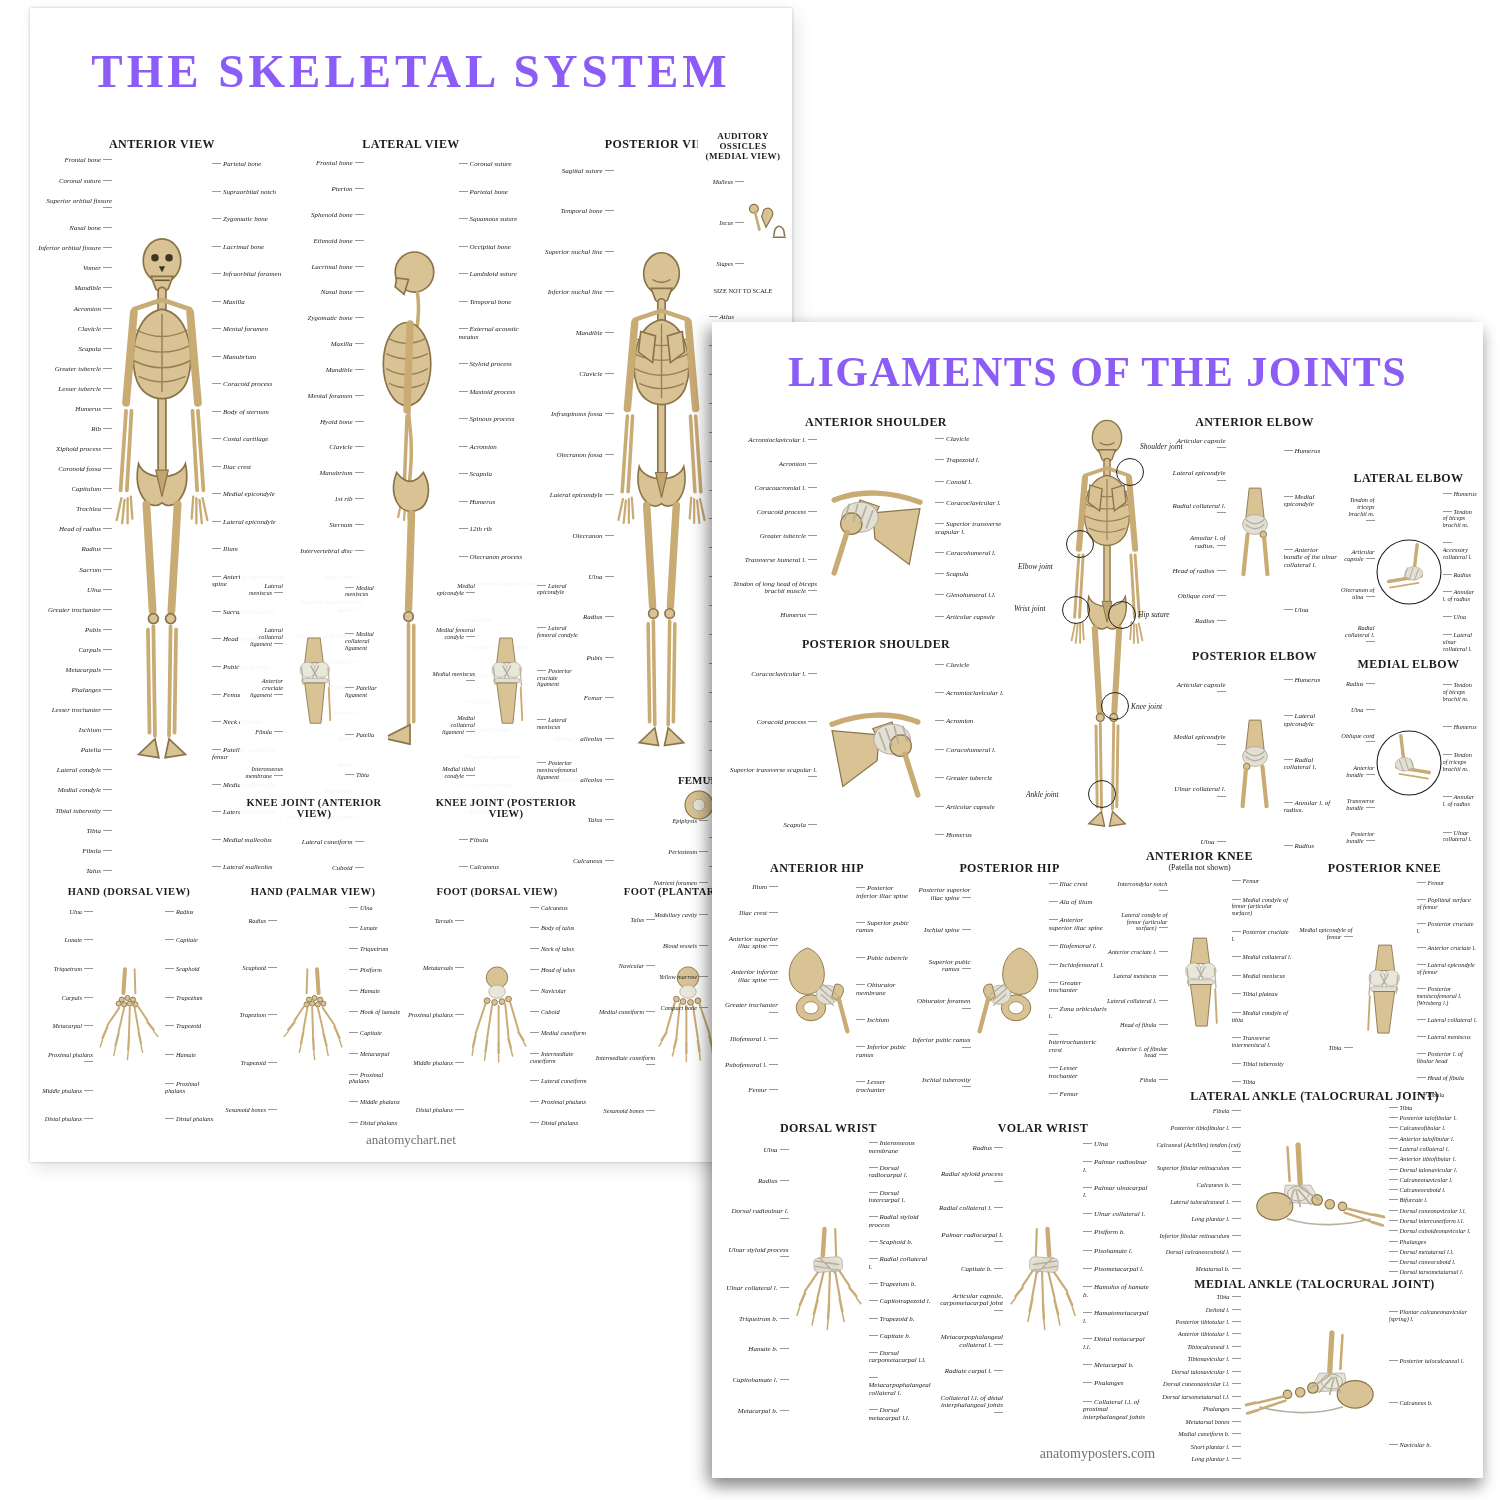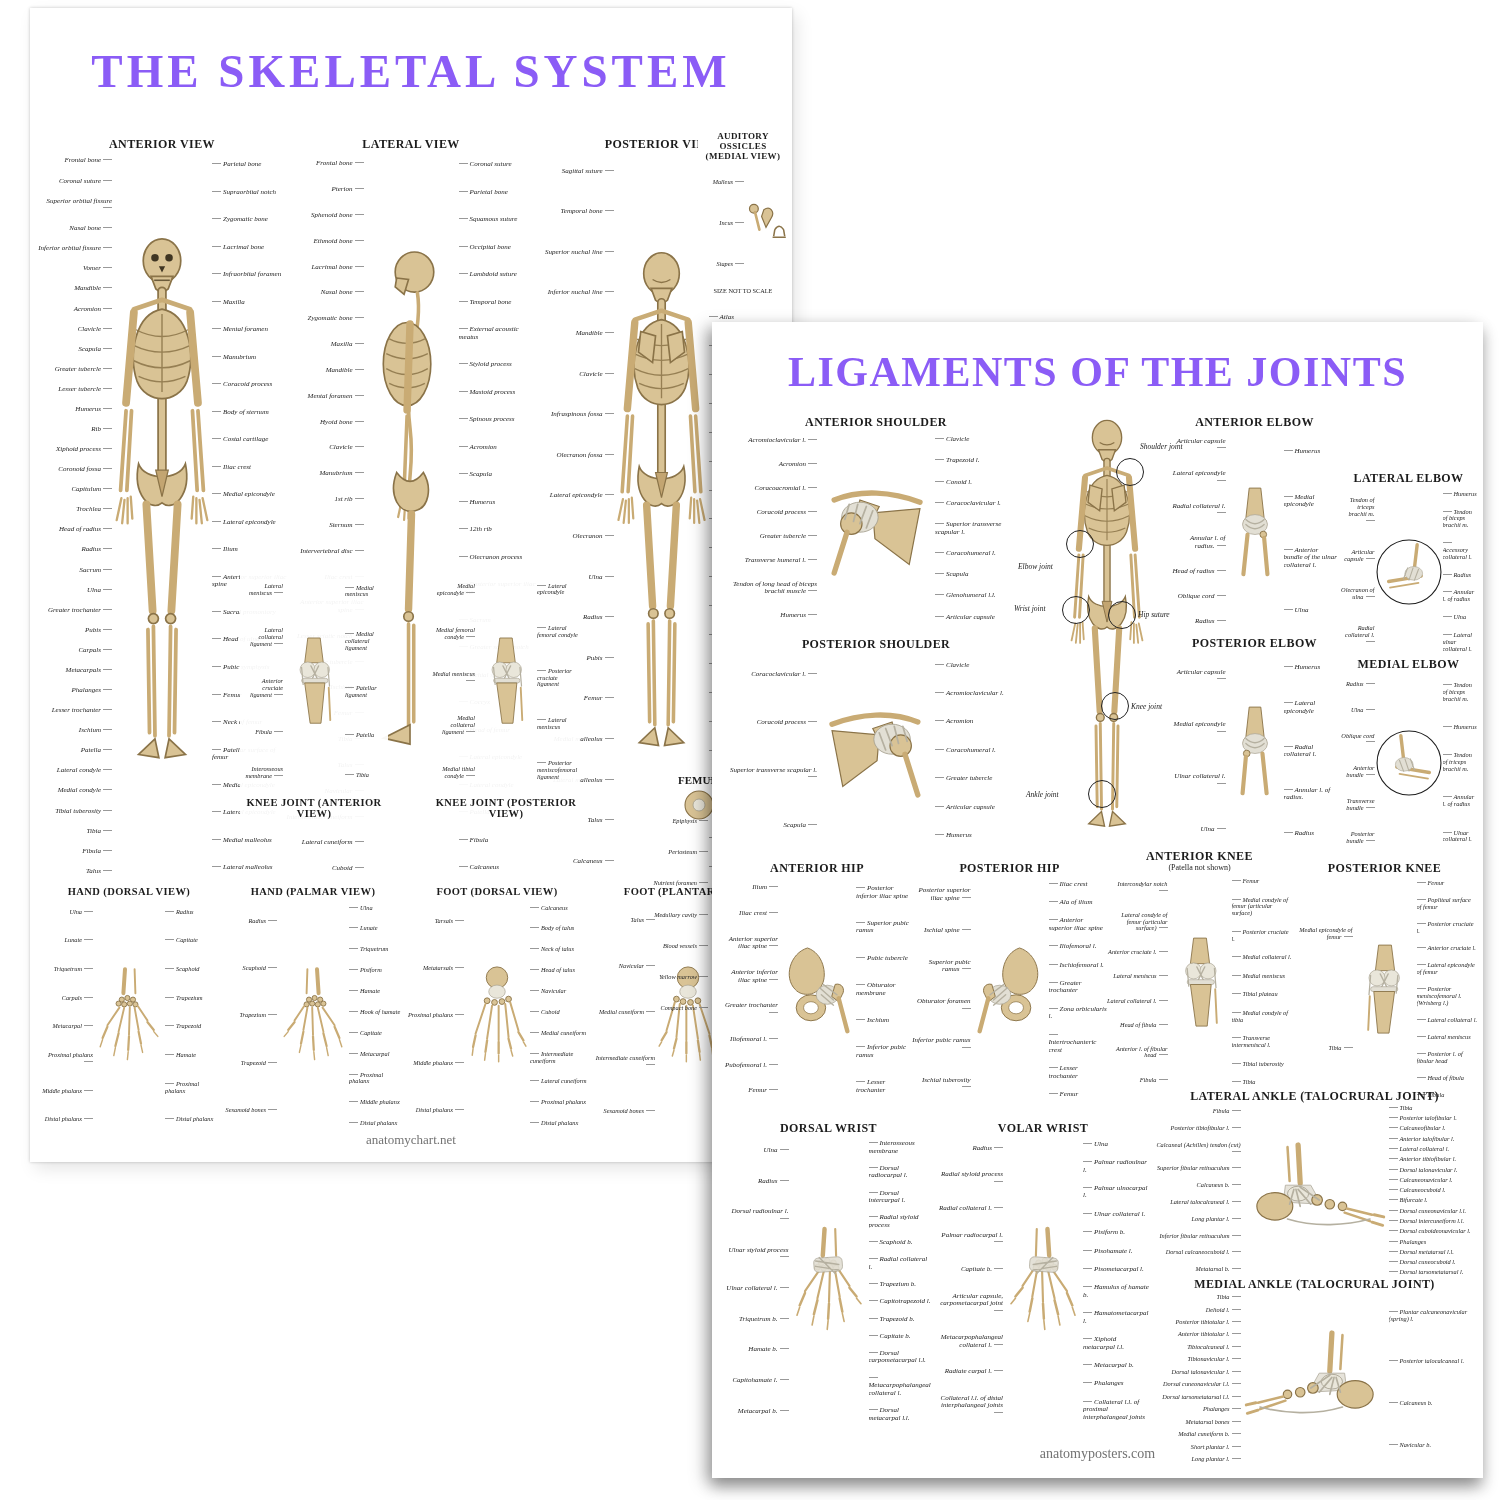--- a/index.html
+++ b/index.html
@@ -57,21 +57,21 @@
   .p-femur{left:592px;top:798px;width:86px;height:218px;}
   .femur-h{position:absolute;left:648px;top:766px;width:120px;font-weight:bold;font-size:11px;}
   .femur-art{position:absolute;left:652px;top:780px;}
   #poster-skeletal .footer{bottom:14px;}
   
   .q-antsh{left:14px;top:94px;width:300px;height:212px;}
   .q-postsh{left:14px;top:316px;width:300px;height:212px;}
   .q-skel{left:300px;top:90px;width:190px;height:452px;}
   .q-antel{left:460px;top:94px;width:165px;height:218px;}
   .q-latel{left:628px;top:150px;width:137px;height:186px;}
-  .q-postel{left:460px;top:315px;width:165px;height:215px;}
+  .q-postel{left:460px;top:328px;width:165px;height:215px;}
   .q-medel{left:628px;top:336px;width:137px;height:196px;}
   .q-anthip{left:10px;top:540px;width:190px;height:242px;}
   .q-posthip{left:200px;top:540px;width:195px;height:242px;}
   .q-antknee{left:395px;top:528px;width:185px;height:242px;}
   .q-postknee{left:580px;top:540px;width:185px;height:242px;}
   .q-dwrist{left:14px;top:800px;width:205px;height:305px;}
   .q-vwrist{left:225px;top:800px;width:212px;height:305px;}
   .q-latank{left:440px;top:768px;width:325px;height:188px;}
   .q-medank{left:440px;top:956px;width:325px;height:188px;}
   #poster-ligaments .footer{bottom:16px;font-size:14px;}
@@ -1029,21 +1029,21 @@
         <div class="labels R">
             <div class="lbl">Ulna</div>
             <div class="lbl">Palmar radioulnar l.</div>
             <div class="lbl">Palmar ulnocarpal l.</div>
             <div class="lbl">Ulnar collateral l.</div>
             <div class="lbl">Pisiform b.</div>
             <div class="lbl">Pisohamate l.</div>
             <div class="lbl">Pisometacarpal l.</div>
             <div class="lbl">Hamulus of hamate b.</div>
             <div class="lbl">Hamatometacarpal l.</div>
-            <div class="lbl">Xiphoid metacarpal l.l.</div>
+            <div class="lbl">Distal metacarpal l.l.</div>
             <div class="lbl">Metacarpal b.</div>
             <div class="lbl">Phalanges</div>
             <div class="lbl">Collateral l.l. of proximal interphalangeal joints</div>
           </div>
       </div>
     </div>
 
     <div class="panel q-latank">
       <div class="ph">LATERAL ANKLE (TALOCRURAL JOINT)</div>
       <div class="row">

